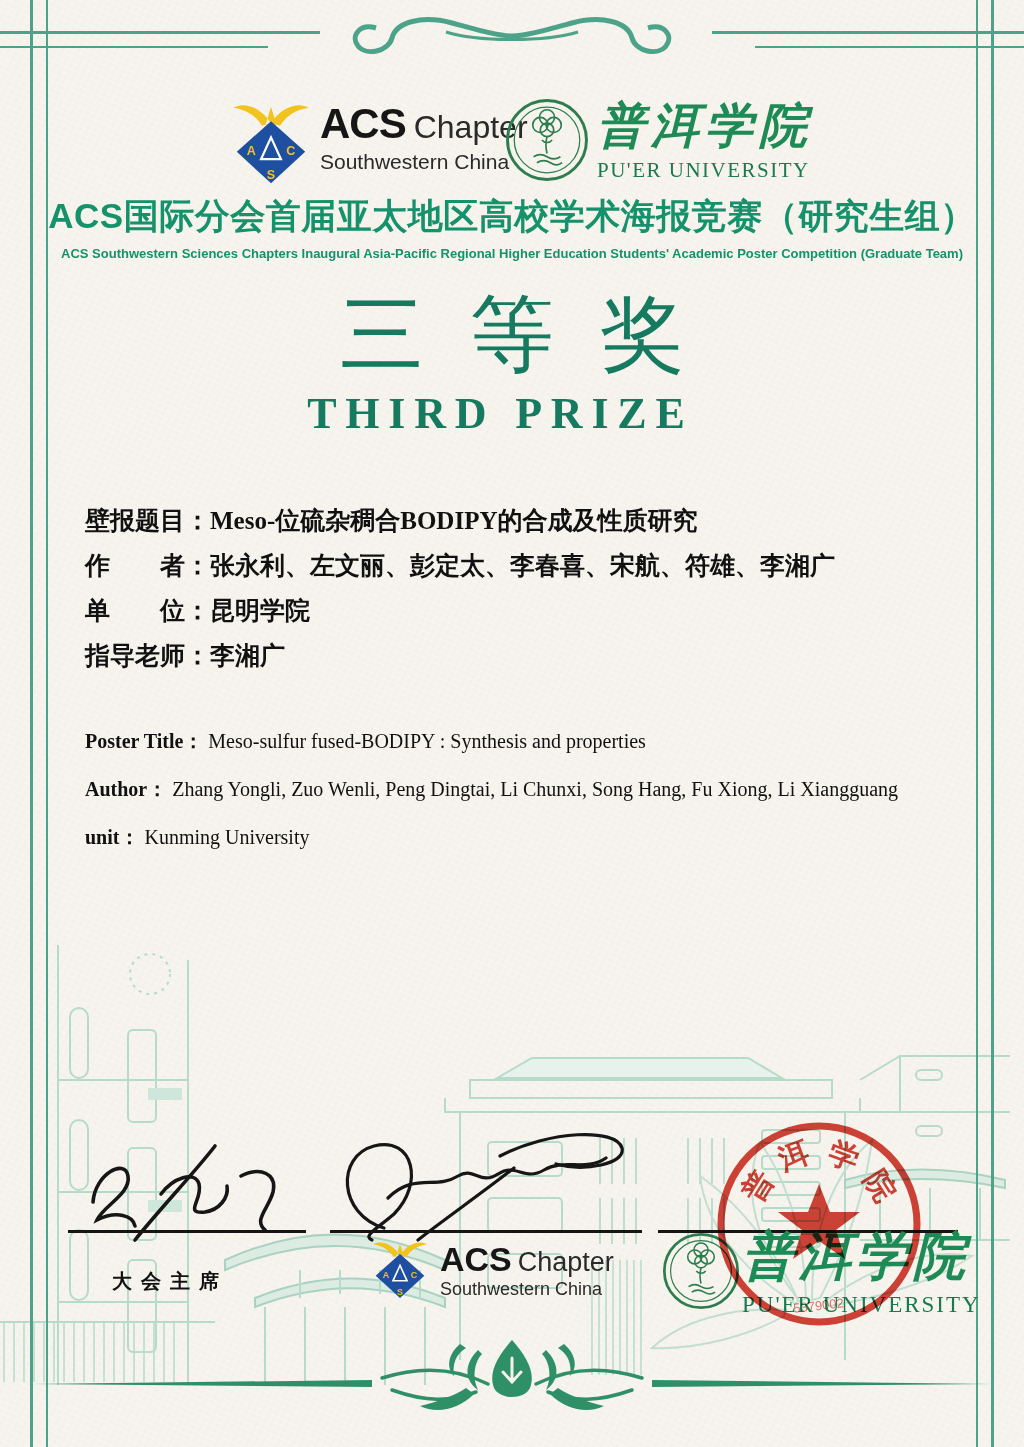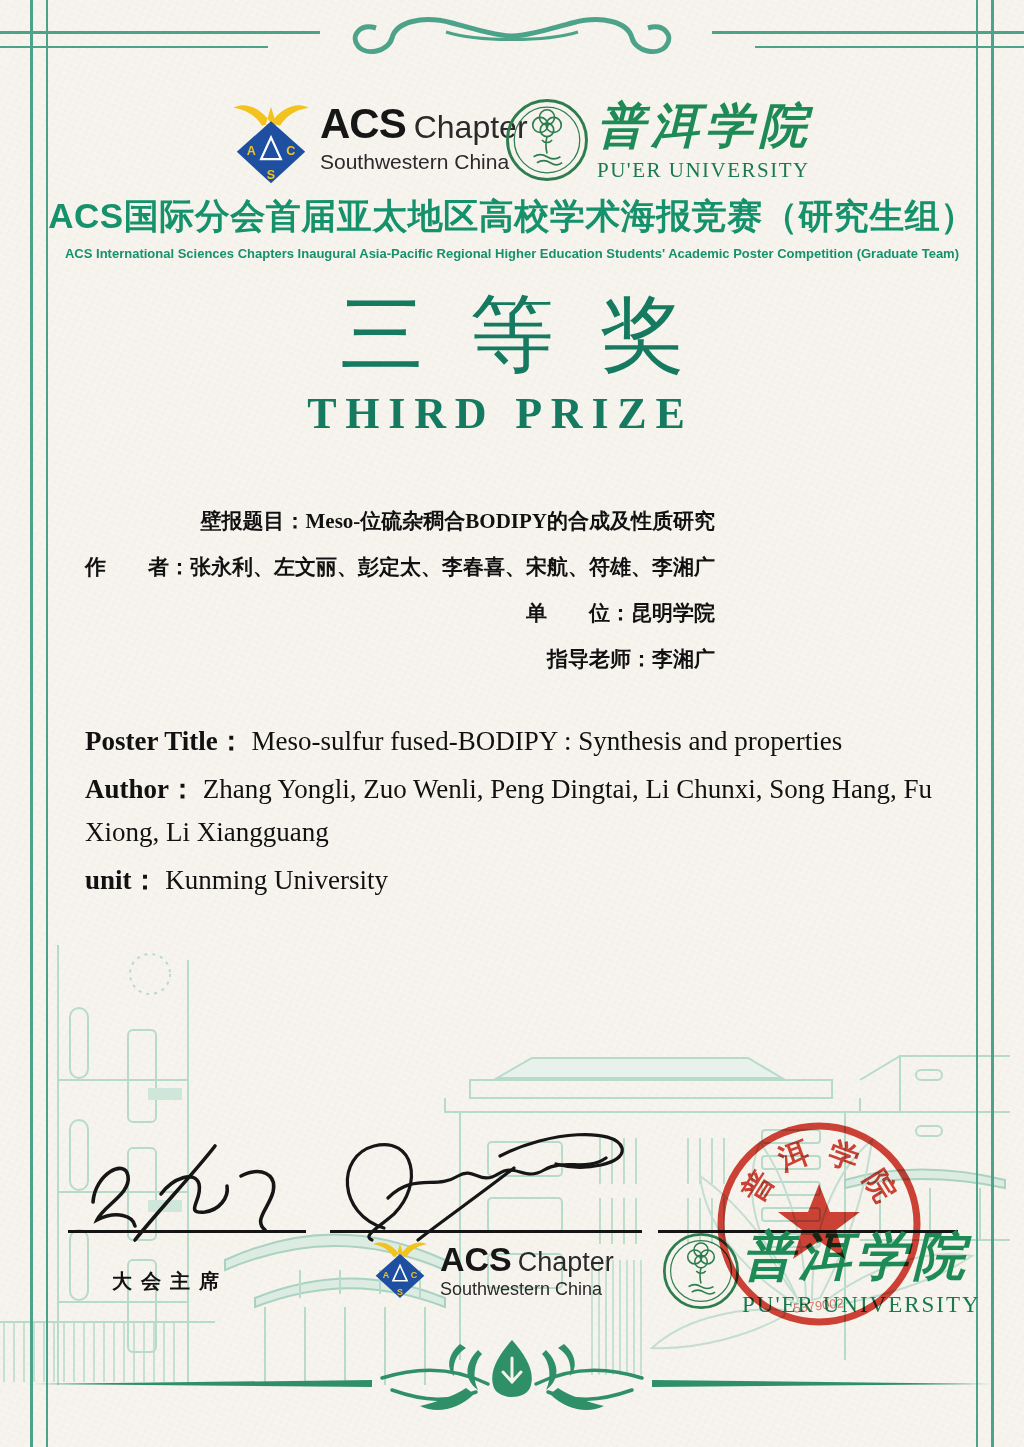--- a/index.html
+++ b/index.html
@@ -20,25 +20,25 @@
   .puer-name{font-family:"Liberation Serif",serif;font-size:21px;color:#1a7a4e;letter-spacing:1.5px;}
   .title-zh{left:0;width:1024px;top:193px;text-align:center;font-size:35px;font-weight:900;color:#15916b;
         letter-spacing:.5px;z-index:3;}
   .title-en{left:0;width:1024px;top:246px;text-align:center;font-size:13px;font-weight:bold;color:#15916b;
         white-space:nowrap;z-index:3;}
   .prize-zh{left:0;width:1024px;top:278px;text-align:center;font-size:84px;font-weight:400;color:#157a5f;
         font-family:"Liberation Serif",serif;letter-spacing:.55em;padding-left:.55em;box-sizing:border-box;z-index:3;}
   .prize-en{left:0;width:992px;top:388px;text-align:center;font-size:44px;font-weight:bold;color:#157a5f;
         font-family:"Liberation Serif",serif;letter-spacing:.2em;padding-left:.2em;box-sizing:border-box;z-index:3;}
   .zh-details{left:85px;top:498px;z-index:3;}
-  .zh-row{line-height:45px;font-size:21px;text-align:right;}
+  .zh-row{line-height:45px;font-size:25px;}
   .zh-row .lbl{font-weight:bold;}
   .zh-row .val{font-weight:bold;font-family:"Liberation Serif",serif;}
   .en-details{left:85px;top:720px;width:885px;z-index:3;font-family:"Liberation Serif",serif;}
-  .en-row{line-height:43px;font-size:27px;}
+  .en-row{line-height:43px;font-size:20px;}
   .en-row .lbl{font-weight:bold;}
   .en-row + .en-row{margin-top:5px;}
   .sigline{position:absolute;height:2.5px;background:#151515;z-index:2;}
   .chair{left:112px;top:1268px;font-size:20px;font-weight:bold;letter-spacing:9px;z-index:3;}
   .f-acs-name{font-size:34px;font-weight:bold;color:#161616;}
   .f-acs-type{font-size:27px;font-weight:300;color:#2a2a2a;margin-left:6px;}
   .f-acs-region{font-size:18px;color:#2a2a2a;}
   .f-puer-calli{font-size:52px;font-weight:bold;font-style:italic;color:#1e8a55;letter-spacing:5px;
         font-family:"Liberation Serif",serif;}
   .f-puer-name{font-family:"Liberation Serif",serif;font-size:23px;color:#1a7a4e;letter-spacing:2px;}
@@ -145,21 +145,21 @@
       <circle cx="50" cy="38" r="8" stroke-width="2"></circle>
     <path d="M50,46 C48,54 48,58 50,66 M44,50 C47,54 53,54 56,50" stroke-width="2"></path>
     <path d="M34,70 Q42,65 50,70 T66,70 M38,77 Q46,72 54,77 T68,77" stroke-width="2"></path>
   </svg>
   <div class="abs" style="left:597px;top:94px;z-index:3;">
     <div class="puer-calli">普洱学院</div>
     <div class="puer-name">PU'ER UNIVERSITY</div>
   </div>
 
   <div class="abs title-zh">ACS国际分会首届亚太地区高校学术海报竞赛（研究生组）</div>
-  <div class="abs title-en">ACS International Sciences Chapters Inaugural Asia-Pacific Regional Higher Education Students' Academic Poster Competition (Graduate Team)</div>
+  <div class="abs title-en">ACS Southwestern Sciences Chapters Inaugural Asia-Pacific Regional Higher Education Students' Academic Poster Competition (Graduate Team)</div>
 
   <div class="abs prize-zh">三等奖</div>
   <div class="abs prize-en">THIRD PRIZE</div>
 
   <div class="abs zh-details">
     <div class="zh-row">
       <span class="lbl">壁报题目：</span><span class="val">Meso-位硫杂稠合BODIPY的合成及性质研究</span>
     </div>
     <div class="zh-row">
       <span class="lbl">作　　者：</span><span class="val">张永利、左文丽、彭定太、李春喜、宋航、符雄、李湘广</span>

